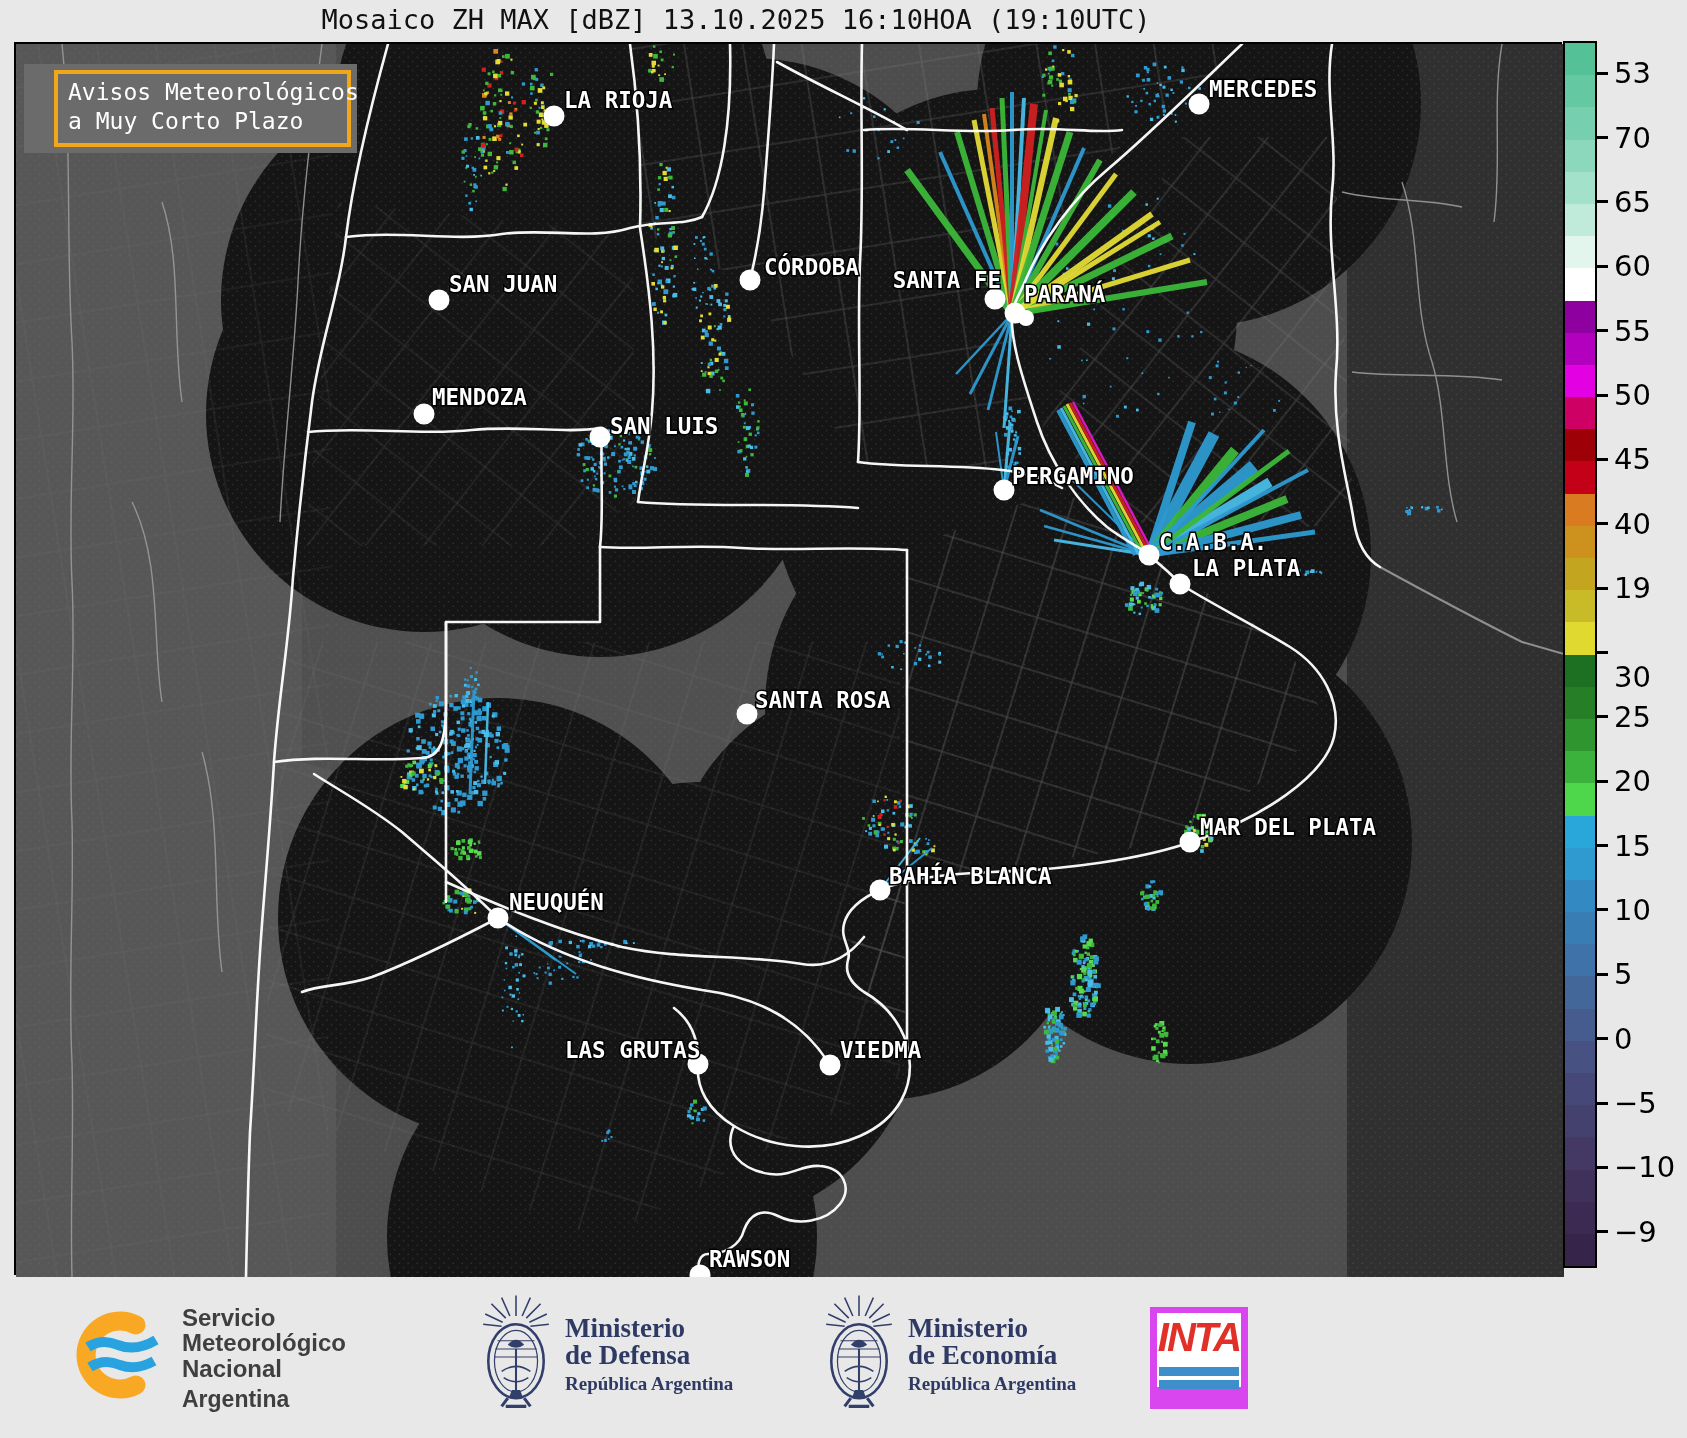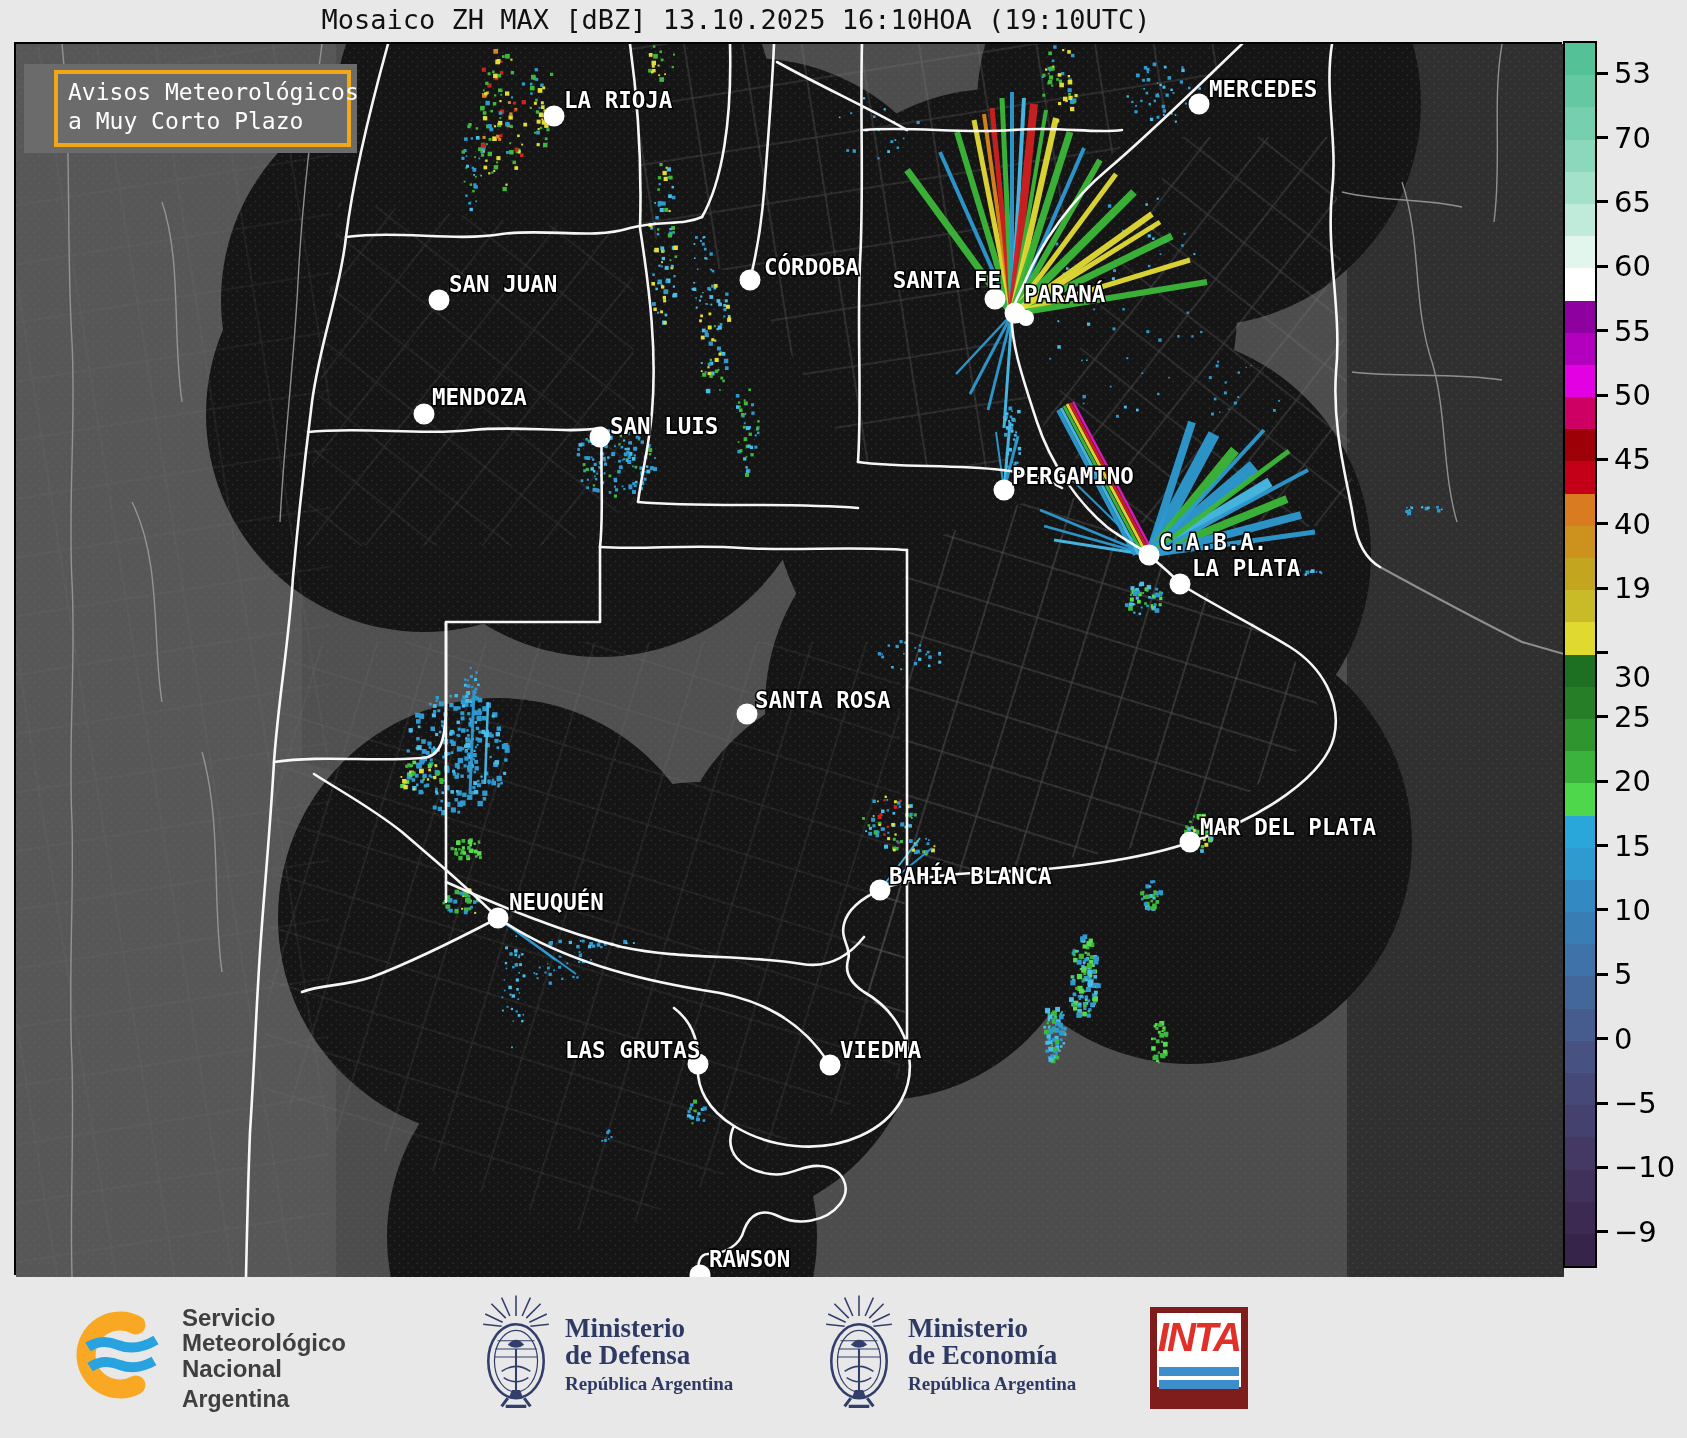--- a/index.html
+++ b/index.html
@@ -22,21 +22,21 @@
   .tickmark{position:absolute;left:0;width:13px;height:3px;background:#000;}
   .ticklab{position:absolute;left:19px;height:34px;line-height:34px;font-size:29px;color:#000;
            font-family:"DejaVu Sans",sans-serif;}
   #footer{position:absolute;left:0;top:1277px;width:1687px;height:161px;background:#e8e8e8;}
   .smn-text{position:absolute;left:182px;top:28px;color:#3f3f3f;}
   .smn-text .l{font-family:"Liberation Sans",sans-serif;font-weight:600;font-size:24px;line-height:1.06;}
   .smn-text .s{font-family:"Liberation Sans",sans-serif;font-weight:600;font-size:23px;margin-top:5px;}
   .min-text .l{font-family:"Liberation Serif",serif;font-weight:700;font-size:27px;line-height:1.0;color:#2e3a64;}
   .min-text .s{font-family:"Liberation Serif",serif;font-weight:600;font-size:19px;margin-top:4px;color:#2e3a64;}
   .min-text{position:absolute;top:38px;}
-  #inta{position:absolute;left:1150px;top:30px;width:98px;height:102px;background:#7f1d1d;}
+  #inta{position:absolute;left:1150px;top:30px;width:98px;height:102px;background:#d946ef;}
   #inta .white{position:absolute;left:7px;top:6px;width:84px;height:74px;background:#fff;}
   #inta .word{position:absolute;left:0;top:2px;width:84px;text-align:center;
               font-family:"Liberation Sans",sans-serif;font-weight:bold;font-style:italic;
               font-size:40px;letter-spacing:-2px;color:#e03028;}
   #inta .bar{position:absolute;left:2px;width:80px;height:9px;background:#3e8ecb;}
 </style>
 </head>
 <body>
 
 <div id="page">

